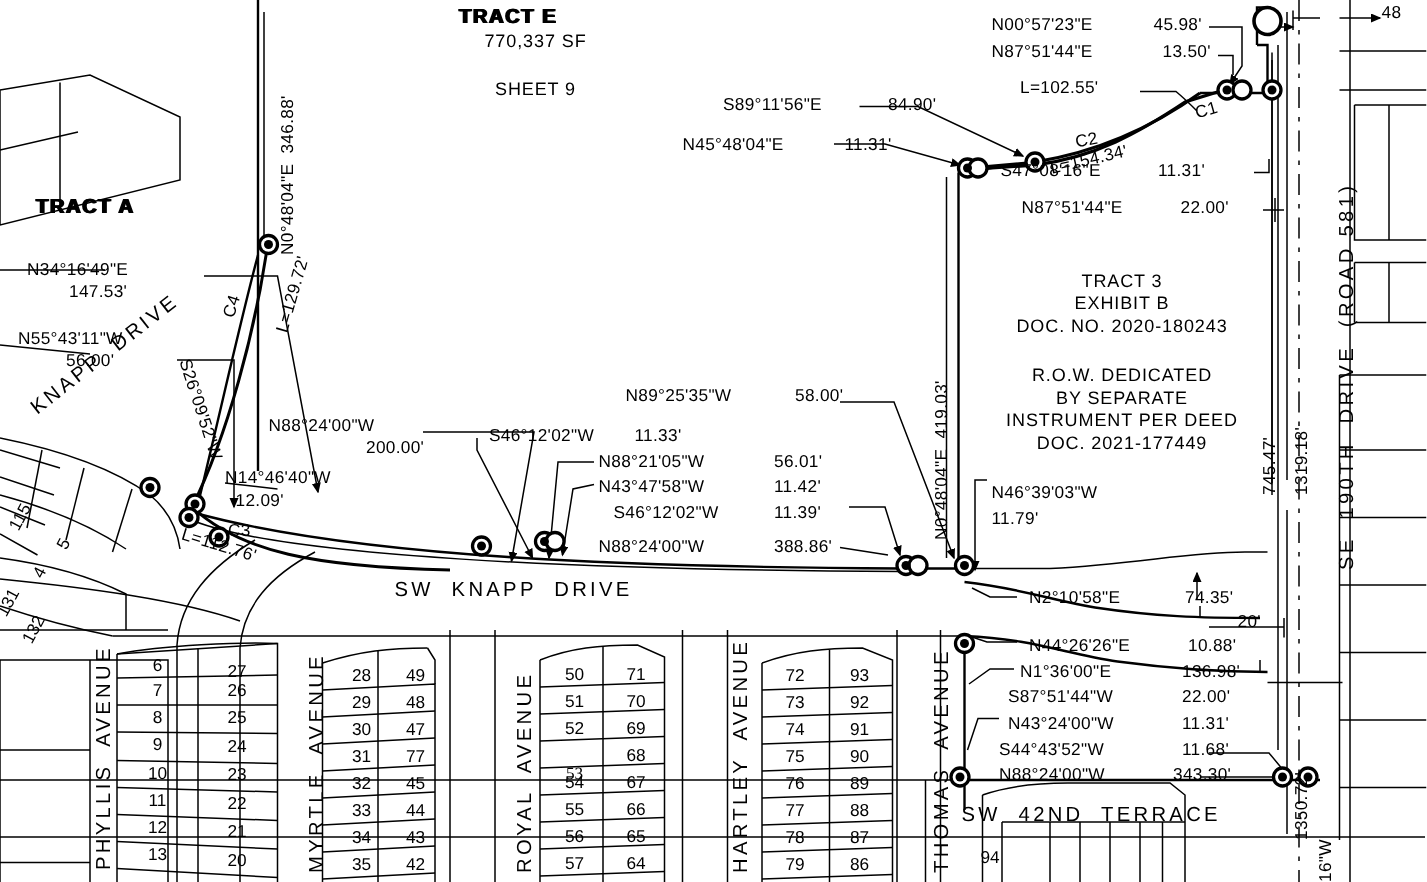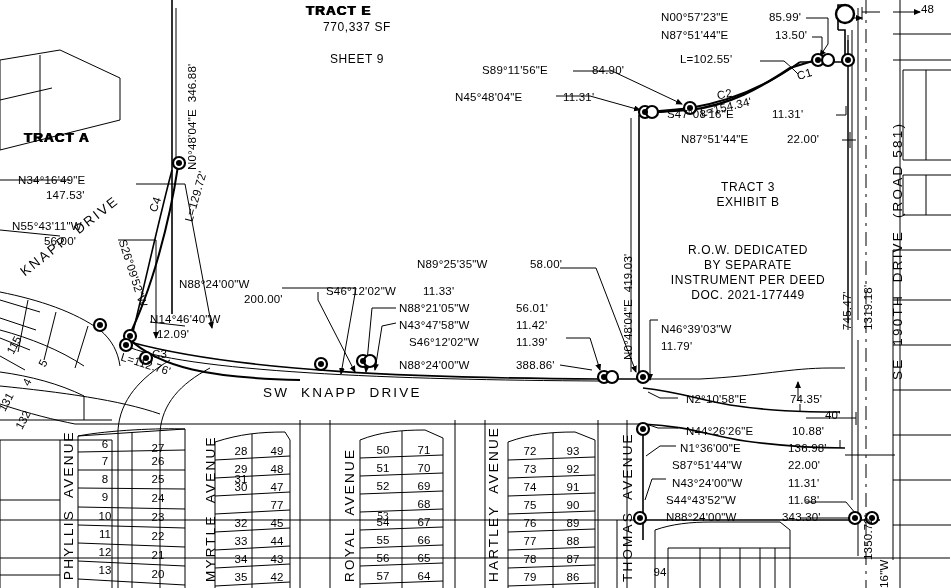--- a/index.html
+++ b/index.html
@@ -333,44 +333,45 @@
 
   <div class="lbl" style="left:417px;top:258px;">N89°25'35"W</div>
   <div class="lbl" style="left:530px;top:258px;">58.00'</div>
 
   <div class="lbl" style="left:482px;top:64px;">S89°11'56"E</div>
   <div class="lbl" style="left:592px;top:64px;">84.90'</div>
   <div class="lbl" style="left:455px;top:91px;">N45°48'04"E</div>
   <div class="lbl" style="left:563px;top:91px;">11.31'</div>
 
   <div class="lbl" style="left:661px;top:11px;">N00°57'23"E</div>
-  <div class="lbl" style="left:769px;top:11px;">85.99'</div>
+  <div class="lbl" style="left:769px;top:11px;">45.98'</div>
   <div class="lbl" style="left:661px;top:29px;">N87°51'44"E</div>
   <div class="lbl" style="left:775px;top:29px;">13.50'</div>
   <div class="lbl" style="left:680px;top:53px;">L=102.55'</div>
 
   <div class="lbl" style="left:667px;top:108px;">S47°08'16"E</div>
   <div class="lbl" style="left:772px;top:108px;">11.31'</div>
   <div class="lbl" style="left:681px;top:133px;">N87°51'44"E</div>
   <div class="lbl" style="left:787px;top:133px;">22.00'</div>
 
   <div class="lbl tractblk" style="left:648px;top:180px;width:200px;">TRACT 3</div>
   <div class="lbl tractblk" style="left:648px;top:195px;width:200px;">EXHIBIT B</div>
+  <div class="lbl tractblk" style="left:648px;top:210px;width:200px;">DOC. NO. 2020-180243</div>
 
   <div class="lbl tractblk" style="left:648px;top:243px;width:200px;">R.O.W. DEDICATED</div>
   <div class="lbl tractblk" style="left:648px;top:258px;width:200px;">BY SEPARATE</div>
   <div class="lbl tractblk" style="left:648px;top:273px;width:200px;">INSTRUMENT PER DEED</div>
   <div class="lbl tractblk" style="left:648px;top:288px;width:200px;">DOC. 2021-177449</div>
 
   <div class="lbl" style="left:661px;top:323px;">N46°39'03"W</div>
   <div class="lbl" style="left:661px;top:340px;">11.79'</div>
 
   <div class="lbl" style="left:686px;top:393px;">N2°10'58"E</div>
   <div class="lbl" style="left:790px;top:393px;">74.35'</div>
-  <div class="lbl" style="left:825px;top:409px;">40'</div>
+  <div class="lbl" style="left:825px;top:409px;">20'</div>
   <div class="lbl" style="left:921px;top:3px;">48</div>
 
   <div class="lbl" style="left:686px;top:425px;">N44°26'26"E</div>
   <div class="lbl" style="left:792px;top:425px;">10.88'</div>
   <div class="lbl" style="left:680px;top:442px;">N1°36'00"E</div>
   <div class="lbl" style="left:788px;top:442px;">136.98'</div>
   <div class="lbl" style="left:672px;top:459px;">S87°51'44"W</div>
   <div class="lbl" style="left:788px;top:459px;">22.00'</div>
   <div class="lbl" style="left:672px;top:477px;">N43°24'00"W</div>
   <div class="lbl" style="left:788px;top:477px;">11.31'</div>
@@ -393,20 +394,21 @@
 
   <div class="lbl" style="left:622px;top:360px;transform:rotate(-90deg);transform-origin:left top;"><span>N0°48'04"E</span><span>&nbsp;&nbsp;</span><span>419.03'</span></div>
 
   <div class="lbl" style="left:841px;top:330px;transform:rotate(-90deg);transform-origin:left top;">745.47'</div>
   <div class="lbl" style="left:862px;top:330px;transform:rotate(-90deg);transform-origin:left top;">1319.18'</div>
   <div class="lbl" style="left:862px;top:560px;transform:rotate(-90deg);transform-origin:left top;">1350.72'</div>
   <div class="lbl" style="left:878px;top:588px;transform:rotate(-90deg);transform-origin:left top;">16"W</div>
 
   <div class="lbl street" style="left:263px;top:386px;">SW  KNAPP  DRIVE</div>
   <div class="lbl street" style="left:18px;top:268px;transform:rotate(-38deg);transform-origin:left top;">KNAPP  DRIVE</div>
+  <div class="lbl street" style="left:641px;top:536px;">SW  42ND  TERRACE</div>
 
   <div class="lbl street" style="left:62px;top:580px;transform:rotate(-90deg);transform-origin:left top;">PHYLLIS  AVENUE</div>
   <div class="lbl street" style="left:204px;top:582px;transform:rotate(-90deg);transform-origin:left top;">MYRTLE  AVENUE</div>
   <div class="lbl street" style="left:343px;top:582px;transform:rotate(-90deg);transform-origin:left top;">ROYAL  AVENUE</div>
   <div class="lbl street" style="left:487px;top:582px;transform:rotate(-90deg);transform-origin:left top;">HARTLEY  AVENUE</div>
   <div class="lbl street" style="left:621px;top:582px;transform:rotate(-90deg);transform-origin:left top;">THOMAS  AVENUE</div>
   <div class="lbl street" style="left:891px;top:380px;transform:rotate(-90deg);transform-origin:left top;">SE  190TH  DRIVE  (ROAD 581)</div>
 
   <div class="lotnum" style="left:105px;top:444px;">6</div>
   <div class="lotnum" style="left:105px;top:461px;">7</div>
@@ -422,21 +424,21 @@
   <div class="lotnum" style="left:158px;top:479px;">25</div>
   <div class="lotnum" style="left:158px;top:498px;">24</div>
   <div class="lotnum" style="left:158px;top:517px;">23</div>
   <div class="lotnum" style="left:158px;top:536px;">22</div>
   <div class="lotnum" style="left:158px;top:555px;">21</div>
   <div class="lotnum" style="left:158px;top:574px;">20</div>
 
   <div class="lotnum" style="left:241px;top:451px;">28</div>
   <div class="lotnum" style="left:241px;top:469px;">29</div>
   <div class="lotnum" style="left:241px;top:487px;">30</div>
-  <div class="lotnum" style="left:241px;top:479px;">31</div>
+  <div class="lotnum" style="left:241px;top:505px;">31</div>
   <div class="lotnum" style="left:241px;top:523px;">32</div>
   <div class="lotnum" style="left:241px;top:541px;">33</div>
   <div class="lotnum" style="left:241px;top:559px;">34</div>
   <div class="lotnum" style="left:241px;top:577px;">35</div>
 
   <div class="lotnum" style="left:277px;top:451px;">49</div>
   <div class="lotnum" style="left:277px;top:469px;">48</div>
   <div class="lotnum" style="left:277px;top:487px;">47</div>
   <div class="lotnum" style="left:277px;top:505px;">77</div>
   <div class="lotnum" style="left:277px;top:523px;">45</div>

